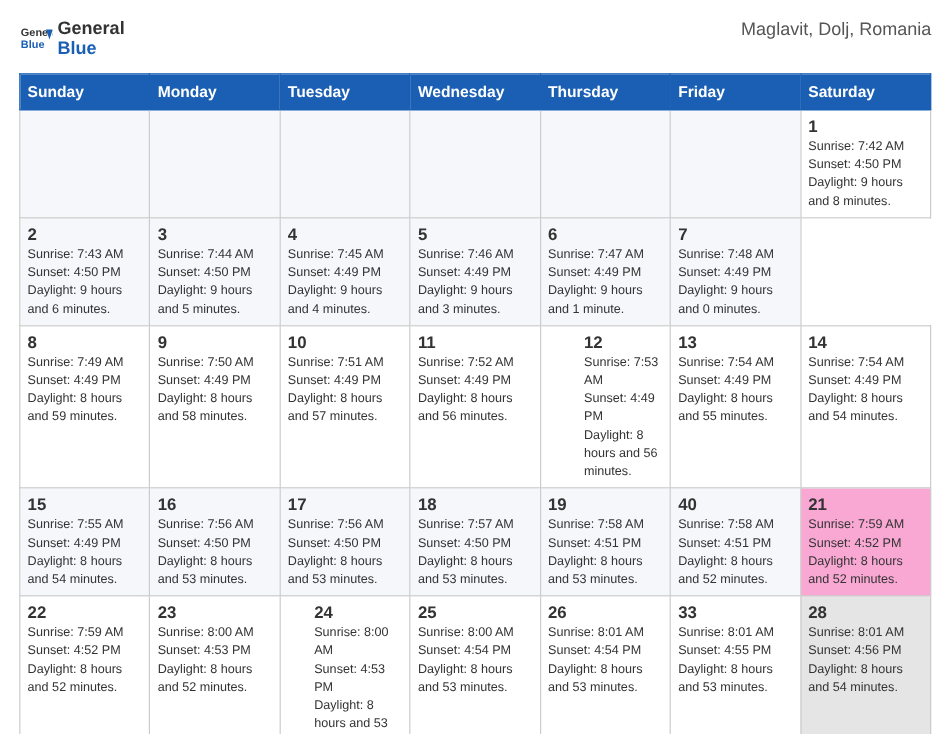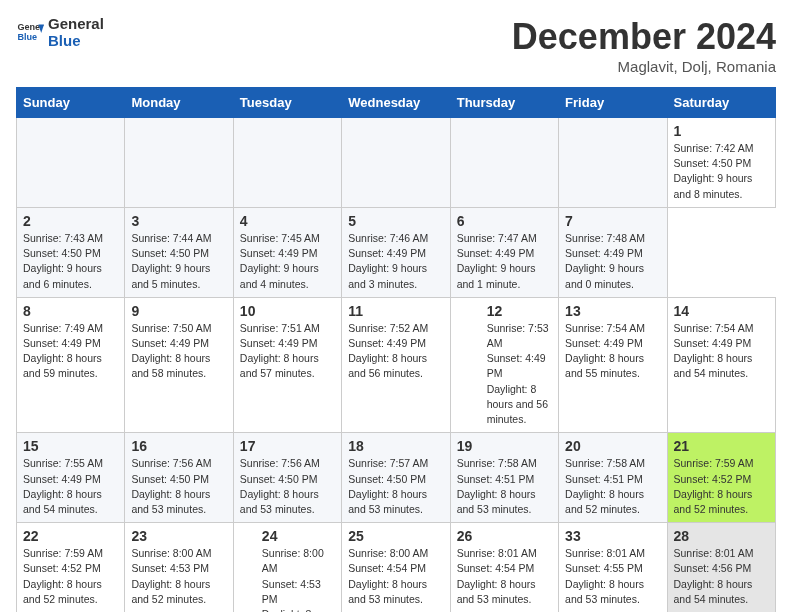--- a/index.html
+++ b/index.html
@@ -89,21 +89,20 @@
       <text x="2" y="16" font-size="13" font-weight="bold" fill="#333" font-family="Arial">General</text>
       <text x="2" y="30" font-size="13" font-weight="bold" fill="#1a5fb4" font-family="Arial">Blue</text>
       <polygon points="32,8 40,8 36,20" fill="#1a5fb4"></polygon>
     </svg>
     <div>
       <div style="font-size:15px;font-weight:bold;color:#333;line-height:1.1;">General</div>
       <div style="font-size:15px;font-weight:bold;color:#1a5fb4;line-height:1.1;">Blue</div>
     </div>
   </div>
   <div class="title-area">
-    <div class="month-title">December 2024</div>
     <div class="location">Maglavit, Dolj, Romania</div>
   </div>
 </div>
 
 <table>
   <thead>
     <tr>
     <th>Sunday</th>
         <th>Monday</th>
         <th>Tuesday</th>
@@ -197,24 +196,24 @@
         </td>
         <td style="background: rgb(245, 247, 250);">
           <div class="day-num">18</div>
           <div class="day-detail">Sunrise: 7:57 AM<br>Sunset: 4:50 PM<br>Daylight: 8 hours and 53 minutes.</div>
         </td>
         <td style="background: rgb(245, 247, 250);">
           <div class="day-num">19</div>
           <div class="day-detail">Sunrise: 7:58 AM<br>Sunset: 4:51 PM<br>Daylight: 8 hours and 53 minutes.</div>
         </td>
         <td style="background: rgb(245, 247, 250);">
-          <div class="day-num">20</div>
+          <div class="day-num">40</div>
           <div class="day-detail">Sunrise: 7:58 AM<br>Sunset: 4:51 PM<br>Daylight: 8 hours and 52 minutes.</div>
         </td>
-        <td style="background: #bef264; margin-top: 24px;">
+        <td style="background: #f9a8d4; margin-top: 24px;">
           <div class="day-num">21</div>
           <div class="day-detail">Sunrise: 7:59 AM<br>Sunset: 4:52 PM<br>Daylight: 8 hours and 52 minutes.</div>
         </td>
       </tr>
       <tr class="week-row">
         <td style="background: rgb(255, 255, 255); border-radius: 10px;">
           <div class="day-num">22</div>
           <div class="day-detail">Sunrise: 7:59 AM<br>Sunset: 4:52 PM<br>Daylight: 8 hours and 52 minutes.</div>
         </td>
         <td style="background: rgb(255, 255, 255);">

